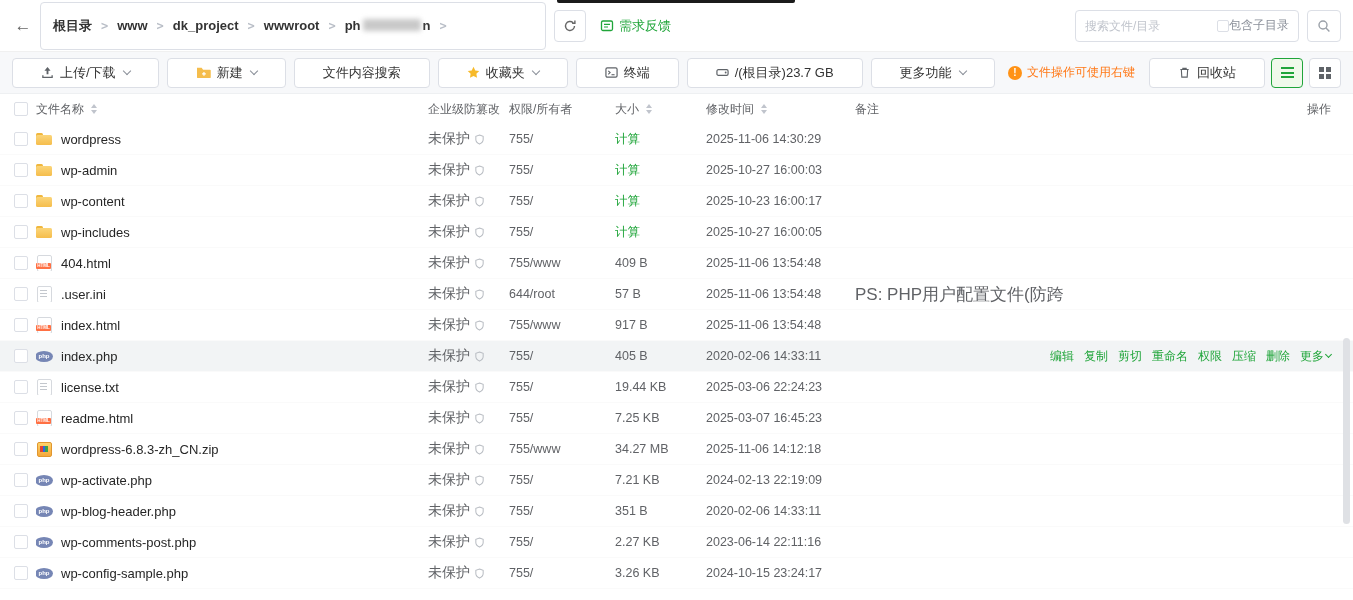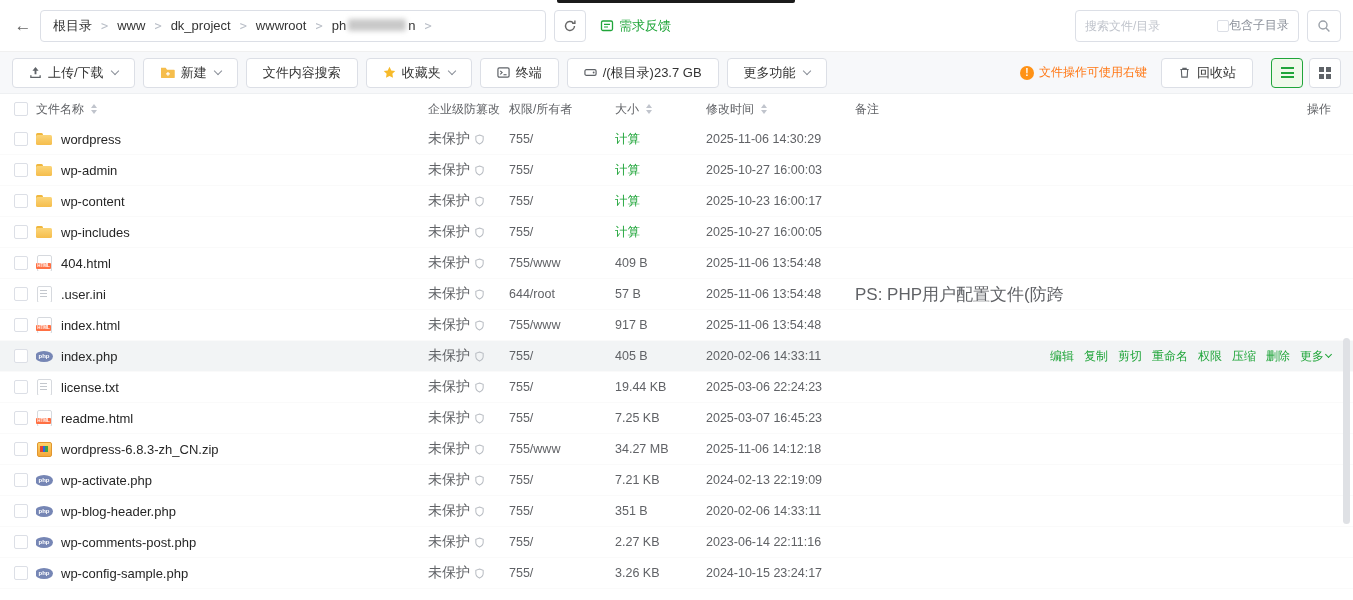--- a/index.html
+++ b/index.html
@@ -4,38 +4,38 @@
 <style>
   * { box-sizing: border-box; margin: 0; padding: 0; }
   html,body { width:1353px; height:600px; overflow:hidden; }
   body {
     font-family: "Liberation Sans", "DejaVu Sans", sans-serif;
     font-size: 13px; color: #333; background: #fff; position: relative;
   }
   
   .topbar { height:52px; display:flex; align-items:center; padding:0 12px 0 10px; background:#fff; border-bottom:1px solid #f0f0f0; }
   .back-btn { width:26px; height:32px; display:flex; align-items:center; justify-content:center; color:#666; font-size:17px; cursor:pointer; }
-  .crumbbox { display:flex; align-items:center; height:32px; width:506px; border:1px solid #dcdfe6; border-radius:4px; padding:0 12px; margin-left:4px; background:#fff; overflow:hidden; }
+  .crumbbox { display:flex; align-items:center; height:48px; width:506px; border:1px solid #dcdfe6; border-radius:4px; padding:0 12px; margin-left:4px; background:#fff; overflow:hidden;font-weight:bold; }
   .crumb { color:#333; font-size:13px; cursor:pointer; white-space:nowrap; }
   .crumb-sep { color:#b9bec7; margin:0 9px; font-size:12px; font-family:"DejaVu Sans Mono", monospace; }
   .blurred { display:inline-block; width:58px; height:12px; margin:0 2px; border-radius:2px; background:#c9c9c9; filter:blur(2.5px); vertical-align:-1px; }
   .sq-btn { width:32px; height:32px; border:1px solid #dcdfe6; border-radius:4px; background:#fff; display:flex; align-items:center; justify-content:center; cursor:pointer; }
   .refresh-btn { margin-left:8px; }
   .feedback { display:flex; align-items:center; gap:5px; margin-left:14px; color:#20a53a; font-size:13px; cursor:pointer; }
   .topbar-spacer { flex:1; }
   .searchbox { display:flex; align-items:center; height:32px; width:224px; border:1px solid #dcdfe6; border-radius:4px; padding:0 9px; background:#fff;margin-left:40px; }
   .searchbox input { border:none; outline:none; flex:1; min-width:0; font-size:12px; color:#333; font-family:inherit; }
   .searchbox input::placeholder { color:#c0c4cc; }
   .subdir { display:flex; align-items:center; gap:0; color:#8a8f99; font-size:12px; white-space:nowrap; cursor:pointer; }
   .checkbox { display:inline-block; width:14px; height:14px; border:1px solid #dcdfe6; border-radius:2px; background:#fff; flex:none; cursor:pointer; }
   .checkbox.small { width:12px; height:12px; }
   .search-btn { margin-left:8px; width:34px; }
   
   .toolbar { height:42px; display:flex; align-items:center; padding:0 12px; background:#f7f8fa; border-bottom:1px solid #eef0f2; }
-  .tbtn { display:inline-flex; align-items:center; gap:6px; height:30px; padding:0 16px; border:1px solid #dcdfe6; border-radius:4px; background:#fff; color:#333; font-size:13px; margin-right:8px; cursor:pointer; white-space:nowrap; }
+  .tbtn { display:inline-flex; align-items:center; gap:6px; height:30px; padding:0 28px; border:1px solid #dcdfe6; border-radius:4px; background:#fff; color:#333; font-size:13px; margin-right:8px; cursor:pointer; white-space:nowrap; }
   .chev { display:inline-block; width:6px; height:6px; border-right:1.4px solid #8a8f99; border-bottom:1.4px solid #8a8f99; transform:rotate(45deg); margin-left:2px; margin-top:-4px; }
   .chev.green { border-color:#20a53a; width:5px; height:5px; margin-top:-3px; }
   .toolbar-spacer { flex:1; }
   .hint { display:flex; align-items:center; gap:5px; color:#ff7816; font-size:12px; margin-right:14px; }
   .warn-ic { width:14px; height:14px; border-radius:50%; background:#ff9216; color:#fff; font-size:10px; font-weight:bold; display:flex; align-items:center; justify-content:center; }
   .view-group { display:flex; gap:6px; margin-left:2px; }
   .view-btn { width:32px; height:30px; border:1px solid #dcdfe6; border-radius:4px; background:#fff; display:flex; align-items:center; justify-content:center; cursor:pointer; }
   .view-btn.active { border-color:#20a53a; background:#f0f9eb; }
   .list-icon { width:13px; height:11px; background:linear-gradient(#20a53a 0 2px,transparent 2px 4.5px,#20a53a 4.5px 6.5px,transparent 6.5px 9px,#20a53a 9px 11px); }
   .grid-icon { width:12px; height:12px; background-image:linear-gradient(#5f6368,#5f6368),linear-gradient(#5f6368,#5f6368),linear-gradient(#5f6368,#5f6368),linear-gradient(#5f6368,#5f6368); background-size:5px 5px; background-position:0 0,7px 0,0 7px,7px 7px; background-repeat:no-repeat; }
@@ -166,21 +166,21 @@
   </div>
   <div class="tbtn">
     <span>更多功能</span>
     <i class="chev"></i>
   </div>
   <div class="toolbar-spacer"></div>
   <div class="hint">
     <span class="warn-ic">!</span>
     <span>文件操作可使用右键</span>
   </div>
-  <div class="tbtn" style="margin-right:16px">
+  <div class="tbtn" style="margin-right:4px">
     <svg width="13" height="13" viewBox="0 0 14 14">
         <path d="M2.5 3.8h9M5.2 3.8V2.6h3.6v1.2M3.6 3.8l.5 8.2h5.8l.5-8.2" fill="none" stroke="#5f6368" stroke-width="1.2"></path>
       </svg>
     <span>回收站</span>
   </div>
   <div class="view-group">
     <div class="view-btn active">
         <span class="list-icon"></span>
       </div>
     <div class="view-btn">

